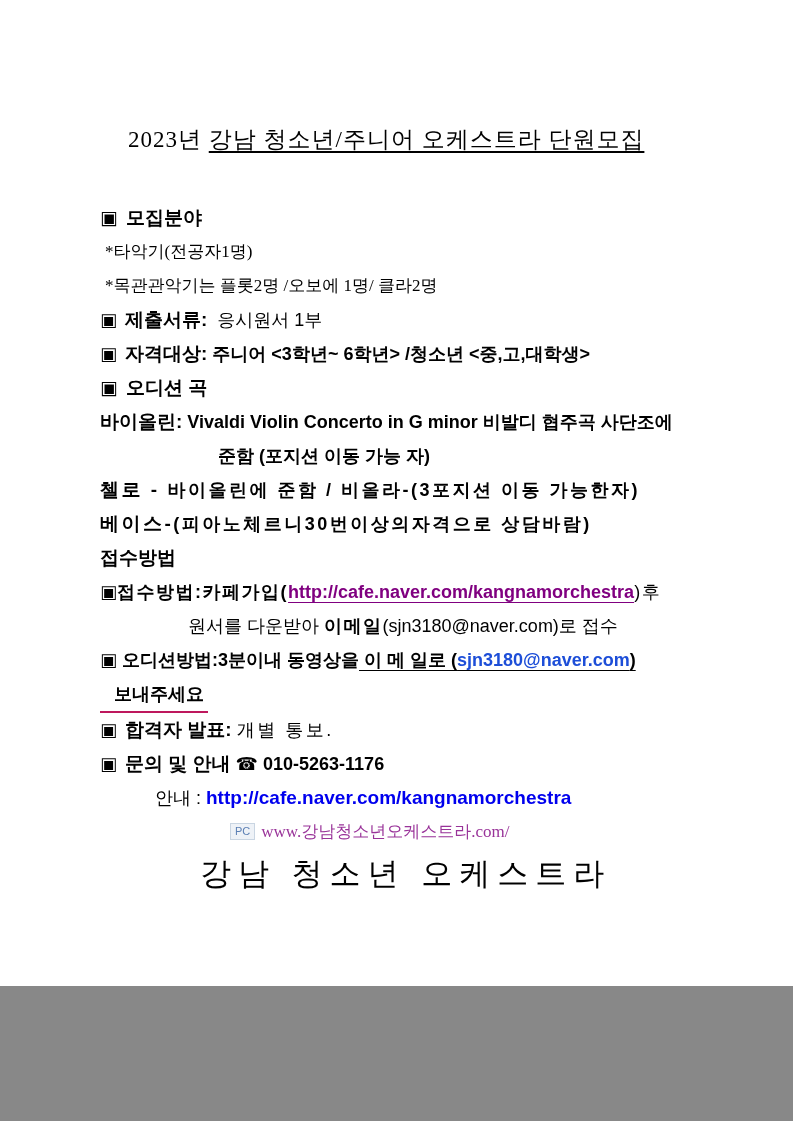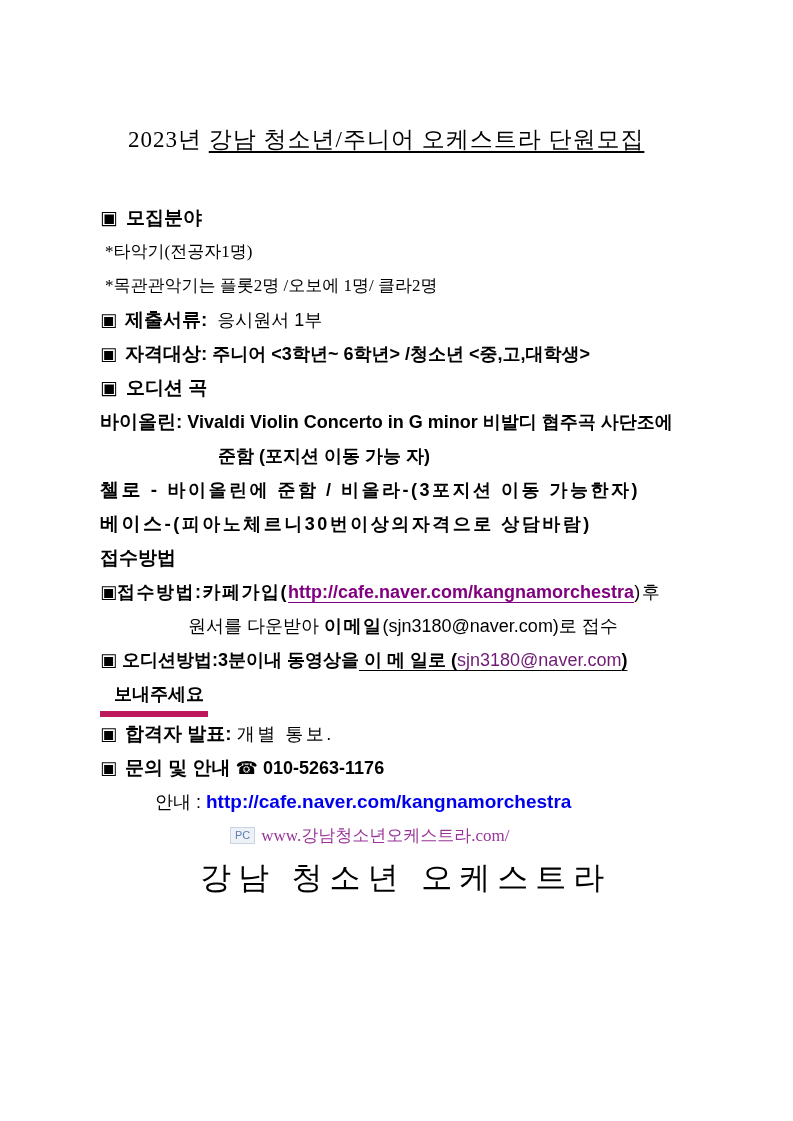--- a/index.html
+++ b/index.html
@@ -1,17 +1,17 @@
 <!DOCTYPE html>
 <html><head>
 <meta charset="utf-8">
 <style>
   html,body{margin:0;padding:0;background:#888;}
   .page{
-    width:793px;height:1121px;background:#ffffff;margin:0 auto;
+    width:793px;height:986px;background:#ffffff;margin:0 auto;
     font-family:"Liberation Sans","DejaVu Sans",sans-serif;
     color:#000;position:relative;overflow:hidden;box-sizing:border-box;
     padding:123px 90px 0 100px;
   }
   p{margin:0;line-height:34px;font-size:18px;}
   .doc-title{
     font-family:"Liberation Serif","DejaVu Serif",serif;
     font-size:23px;letter-spacing:1px;margin-left:28px;margin-bottom:44px;
     white-space:nowrap;
   }
@@ -22,22 +22,22 @@
   .bullet.tight{margin-right:0;}
   .star-line{font-family:"Liberation Serif","DejaVu Serif",serif;font-size:17px;margin-left:5px;white-space:nowrap;}
   .indent1{text-indent:118px;}
   .indent2{text-indent:88px;}
   .ls1{letter-spacing:1.5px;text-align:center;}
   .ls2{letter-spacing:2.5px;}
   .u{text-decoration:underline;text-underline-offset:4px;}
   a{cursor:pointer;}
   .link-purple{color:#800080;font-weight:bold;text-decoration:underline;text-underline-offset:4px;}
   .link-blue{color:#0000ee;font-weight:bold;text-decoration:none;font-size:19px;}
-  .email-purple{color:#701a75;font-weight:normal;}
-  .send-line{display:inline-block;border-bottom:6px solid #be185d;padding:0 4px 0 14px;font-weight:bold;}
+  .email-purple{color:#1d4ed8;font-weight:bold;}
+  .send-line{display:inline-block;border-bottom:2px solid #be185d;padding:0 4px 0 14px;font-weight:bold;}
   .info-line{text-indent:55px;font-size:18px;}
   .site-line{text-indent:130px;font-size:17px;font-family:"Liberation Serif","DejaVu Serif",serif;}
   .pc-badge{
     display:inline-block;font-size:11px;line-height:15px;padding:0 4px;
     color:#5b7fb4;background:#eef2f7;border:1px solid #c9d5e2;
     font-family:"Liberation Sans",sans-serif;vertical-align:2px;margin-right:6px;
     text-indent:0;
   }
   .site-url{color:#993399;}
   .footer-title{

